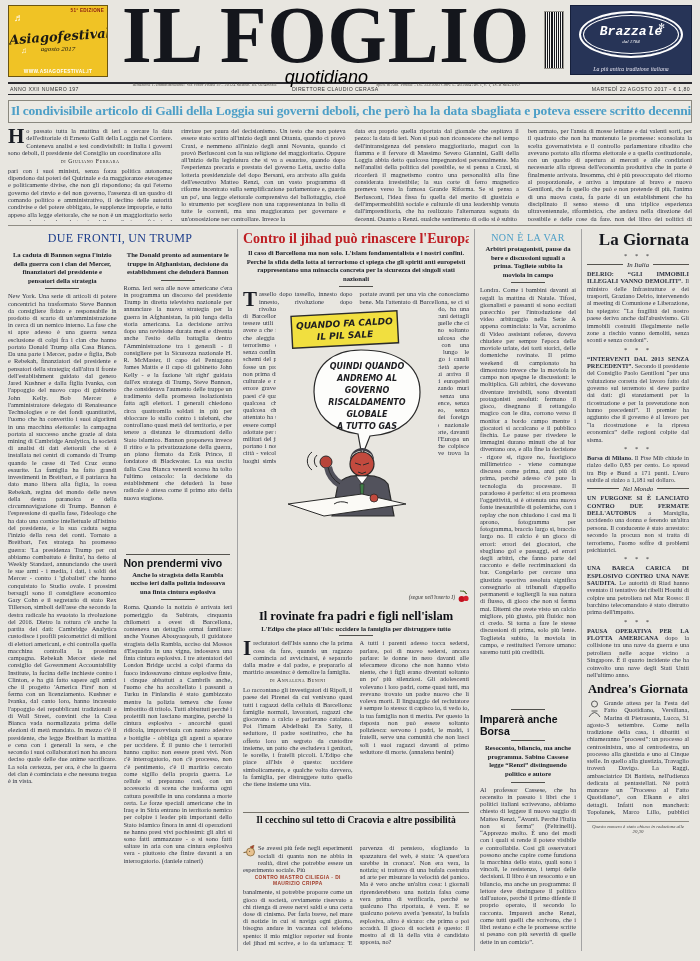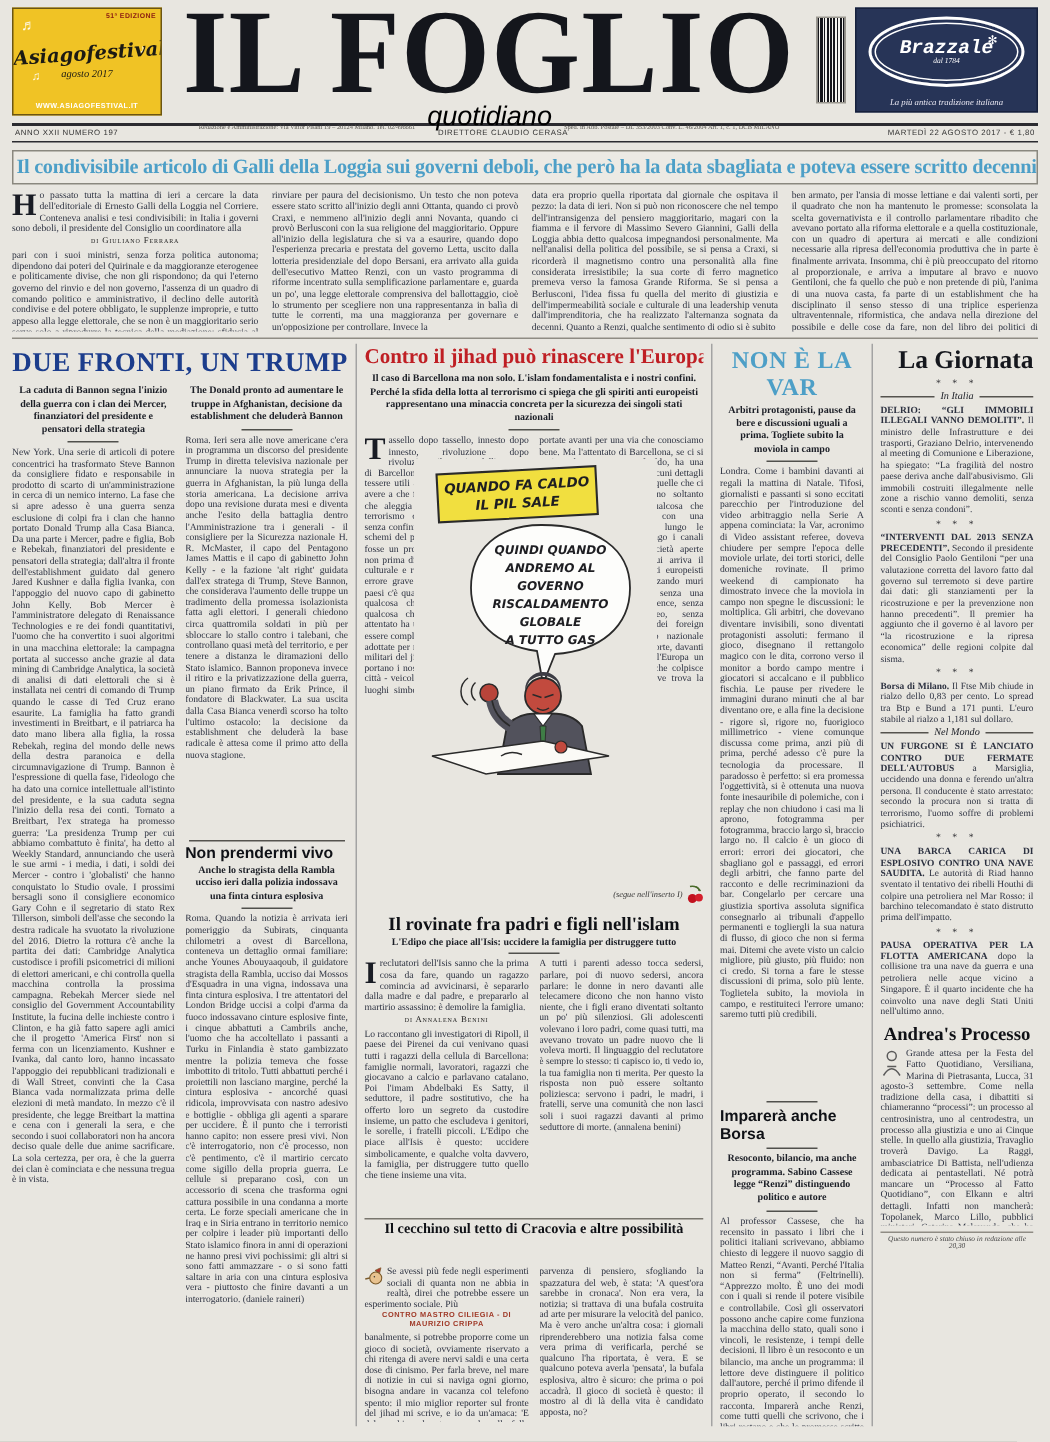--- a/index.html
+++ b/index.html
@@ -35,23 +35,23 @@
   
   .editorial{display:flex;gap:9px;margin:0 8px;height:94px;overflow:hidden;font-size:6.4px;line-height:1.14;text-align:justify}
   .ecol{flex:1;min-width:0}
   .byline{font-size:5.8px;text-align:center;font-variant:small-caps;letter-spacing:.6px;margin:2px 0;color:#222}
   .dc::first-letter{float:left;font-size:21px;line-height:16px;padding:1px 2px 0 0;font-weight:bold;color:#191c24}
   hr.main-sep{border:none;border-top:1px solid #8f8c84;margin:4px 8px 3px}
   
   .main{margin:0 8px;display:grid;grid-template-columns:224px 232px 102px 108px;column-gap:5px;height:722px;overflow:hidden}
   .colB,.colC,.colD{border-left:1px solid #a3a3a3;padding-left:5px}
   .colA,.colB,.colC,.colD{min-width:0;overflow:hidden}
-  .h-navy{color:#1c3d8c;font-size:18px;font-weight:bold;text-align:center;letter-spacing:.3px;margin:2px 0 3px;white-space:nowrap}
+  .h-navy{color:#1c3d8c;font-size:12px;font-weight:normal;text-align:center;letter-spacing:.3px;margin:2px 0 3px;white-space:nowrap}
   .h-red{color:#bf1f24;font-size:14px;font-weight:bold;text-align:center;margin:2px 0 2px;white-space:nowrap}
-  .h-var{color:#4d9fc7;font-size:16px;font-weight:bold;text-align:center;letter-spacing:.5px;margin:3px 0 2px}
+  .h-var{color:#4d9fc7;font-size:10px;font-weight:normal;text-align:center;letter-spacing:.5px;margin:3px 0 2px}
   .h-gior{font-size:17px;text-align:right;margin:1px 0 0;color:#15171d;font-weight:bold}
   .cols{display:flex;gap:7px}
   .sub{flex:1;min-width:0}
   .shead{font-size:6.7px;font-weight:bold;text-align:center;line-height:1.28;margin:2px 3px 1px;color:#1b1e26}
   .mini{width:34px;border:none;border-top:1px solid #50504c;margin:3px auto}
   .body{font-size:6.4px;line-height:1.13;text-align:justify;overflow:hidden}
   .h-dfl{height:664px}.h-dfr{height:266px}.h-npvb{height:352px}
   .npv h3,.renzi h3{font-family:"Liberation Sans",sans-serif;font-size:10.5px;margin:2px 0 1px;color:#0f1116}
   .npv .toprule{border:none;border-top:1px solid #55534e;margin:4px 2px 2px}
   .jwrap{position:relative;height:300px;overflow:hidden;margin-top:1px}
@@ -279,21 +279,21 @@
         <span class="lbl">Nel Mondo</span>
         <span class="dash"></span>
       </div>
       <p class="gi"><span class="lead">UN FURGONE SI È LANCIATO CONTRO DUE FERMATE DELL'AUTOBUS</span><span> a Marsiglia, uccidendo una donna e ferendo un'altra persona. Il conducente è stato arrestato: secondo la procura non si tratta di terrorismo, l'uomo soffre di problemi psichiatrici.</span></p>
       <div class="stars">* * *</div>
       <p class="gi"><span class="lead">UNA BARCA CARICA DI ESPLOSIVO CONTRO UNA NAVE SAUDITA.</span><span> Le autorità di Riad hanno sventato il tentativo dei ribelli Houthi di colpire una petroliera nel Mar Rosso: il barchino telecomandato è stato distrutto prima dell'impatto.</span></p>
       <div class="stars">* * *</div>
       <p class="gi"><span class="lead">PAUSA OPERATIVA PER LA FLOTTA AMERICANA</span><span> dopo la collisione tra una nave da guerra e una petroliera nelle acque vicino a Singapore. È il quarto incidente che ha coinvolto una nave degli Stati Uniti nell'ultimo anno.</span></p>
 
       <div class="andreas">
-        <h3>Andrea's Processo</h3>
+        <h3>Andrea's Giornata</h3>
         <div class="body">
           <span class="icon-left">
             <svg width="15" height="18" viewBox="0 0 15 18">
               <circle cx="7.5" cy="4" r="3" fill="none" stroke="#5a5a5a" stroke-width="1"></circle>
               <path d="M2 17 Q7.5 8 13 17" fill="none" stroke="#5a5a5a" stroke-width="1"></path>
               <path d="M4.5 11 L10.5 11" stroke="#5a5a5a" stroke-width="1"></path>
             </svg>
           </span>
           <span>Grande attesa per la Festa del Fatto Quotidiano, Versiliana, Marina di Pietrasanta, Lucca, 31 agosto-3 settembre. Come nella tradizione della casa, i dibattiti si chiameranno “processi”: un processo al centrosinistra, uno al centrodestra, un processo alla giustizia e uno ai Cinque stelle. In quello alla giustizia, Travaglio troverà Davigo. La Raggi, ambasciatrice Di Battista, nell'udienza dedicata ai pentastellati. Né potrà mancare un “Processo al Fatto Quotidiano”, con Elkann e altri dettagli. Infatti non mancherà: Topolanek, Marco Lillo, pubblici ministeri, Caterina Malavenda, che ha della vita reale e l'avvocato del nostro Marco Lillo, ricorderanno Giorgio Soavi, con le pagine del “Saette” di Marco Lillo. Marcenaro.</span>
         </div>

